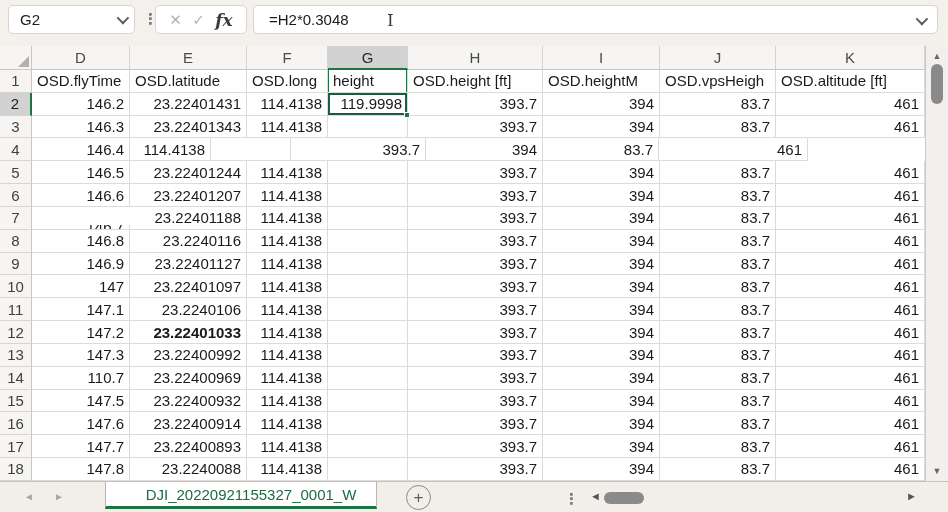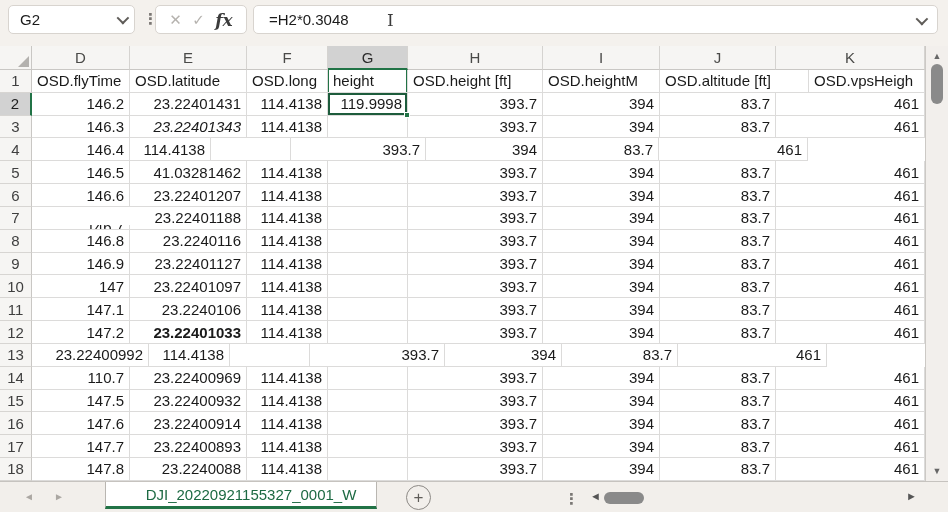--- a/index.html
+++ b/index.html
@@ -94,59 +94,59 @@
       </div>
     <div class="rows" id="rows">
         <div class="row">
           <div class="row-h">1</div>
           <div class="cell left" style="width: 98px;">OSD.flyTime</div>
           <div class="cell left" style="width: 117px;">OSD.latitude</div>
           <div class="cell left" style="width: 81px;">OSD.long</div>
           <div class="cell left g1" style="width: 80px;">height</div>
           <div class="cell left" style="width: 135px;">OSD.height [ft]</div>
           <div class="cell left" style="width: 117px;">OSD.heightM</div>
+          <div class="cell left" style="width: 116px;">OSD.vpsHeigh</div>
           <div class="cell left" style="width: 149px;">OSD.altitude [ft]</div>
-          <div class="cell left" style="width: 116px;">OSD.vpsHeigh</div>
         </div>
         <div class="row">
           <div class="row-h sel">2</div>
           <div class="cell num" style="width: 98px;">146.2</div>
           <div class="cell num" style="width: 117px;">23.22401431</div>
           <div class="cell num" style="width: 81px;">114.4138</div>
           <div class="cell num selcell" style="width: 80px;">119.9998<div class="handle"></div></div>
           <div class="cell num" style="width: 135px;">393.7</div>
           <div class="cell num" style="width: 117px;">394</div>
           <div class="cell num" style="width: 116px;">83.7</div>
           <div class="cell num" style="width: 149px;">461</div>
         </div>
         <div class="row">
           <div class="row-h">3</div>
           <div class="cell num" style="width: 98px;">146.3</div>
-          <div class="cell num" style="width: 117px; font-style: italic;">23.22401343</div>
+          <div class="cell num" style="width: 117px;">23.22401343</div>
           <div class="cell num" style="width: 81px;">114.4138</div>
           <div class="cell num" style="width: 80px;"></div>
           <div class="cell num" style="width: 135px;">393.7</div>
           <div class="cell num" style="width: 117px;">394</div>
           <div class="cell num" style="width: 116px;">83.7</div>
           <div class="cell num" style="width: 149px;">461</div>
         </div>
         <div class="row">
           <div class="row-h">4</div>
           <div class="cell num" style="width: 98px;">146.4</div>
           <div class="cell num" style="width: 81px;">114.4138</div>
           <div class="cell num" style="width: 80px;"></div>
           <div class="cell num" style="width: 135px;">393.7</div>
           <div class="cell num" style="width: 117px;">394</div>
           <div class="cell num" style="width: 116px;">83.7</div>
           <div class="cell num" style="width: 149px;">461</div>
         </div>
         <div class="row">
           <div class="row-h">5</div>
           <div class="cell num" style="width: 98px;">146.5</div>
-          <div class="cell num" style="width: 117px;">41.03281462</div>
+          <div class="cell num" style="width: 117px;">23.22401244</div>
           <div class="cell num" style="width: 81px;">114.4138</div>
           <div class="cell num" style="width: 80px;"></div>
           <div class="cell num" style="width: 135px;">393.7</div>
           <div class="cell num" style="width: 117px;">394</div>
           <div class="cell num" style="width: 116px;">83.7</div>
           <div class="cell num" style="width: 149px;">461</div>
         </div>
         <div class="row">
           <div class="row-h">6</div>
           <div class="cell num" style="width: 98px;">146.6</div>
@@ -219,20 +219,21 @@
           <div class="cell num" style="width: 117px; font-weight: bold;">23.22401033</div>
           <div class="cell num" style="width: 81px;">114.4138</div>
           <div class="cell num" style="width: 80px;"></div>
           <div class="cell num" style="width: 135px;">393.7</div>
           <div class="cell num" style="width: 117px;">394</div>
           <div class="cell num" style="width: 116px;">83.7</div>
           <div class="cell num" style="width: 149px;">461</div>
         </div>
         <div class="row">
           <div class="row-h">13</div>
+          <div class="cell num" style="width: 98px;">147.3</div>
           <div class="cell num" style="width: 117px;">23.22400992</div>
           <div class="cell num" style="width: 81px;">114.4138</div>
           <div class="cell num" style="width: 80px;"></div>
           <div class="cell num" style="width: 135px;">393.7</div>
           <div class="cell num" style="width: 117px;">394</div>
           <div class="cell num" style="width: 116px;">83.7</div>
           <div class="cell num" style="width: 149px;">461</div>
         </div>
         <div class="row">
           <div class="row-h">14</div>

